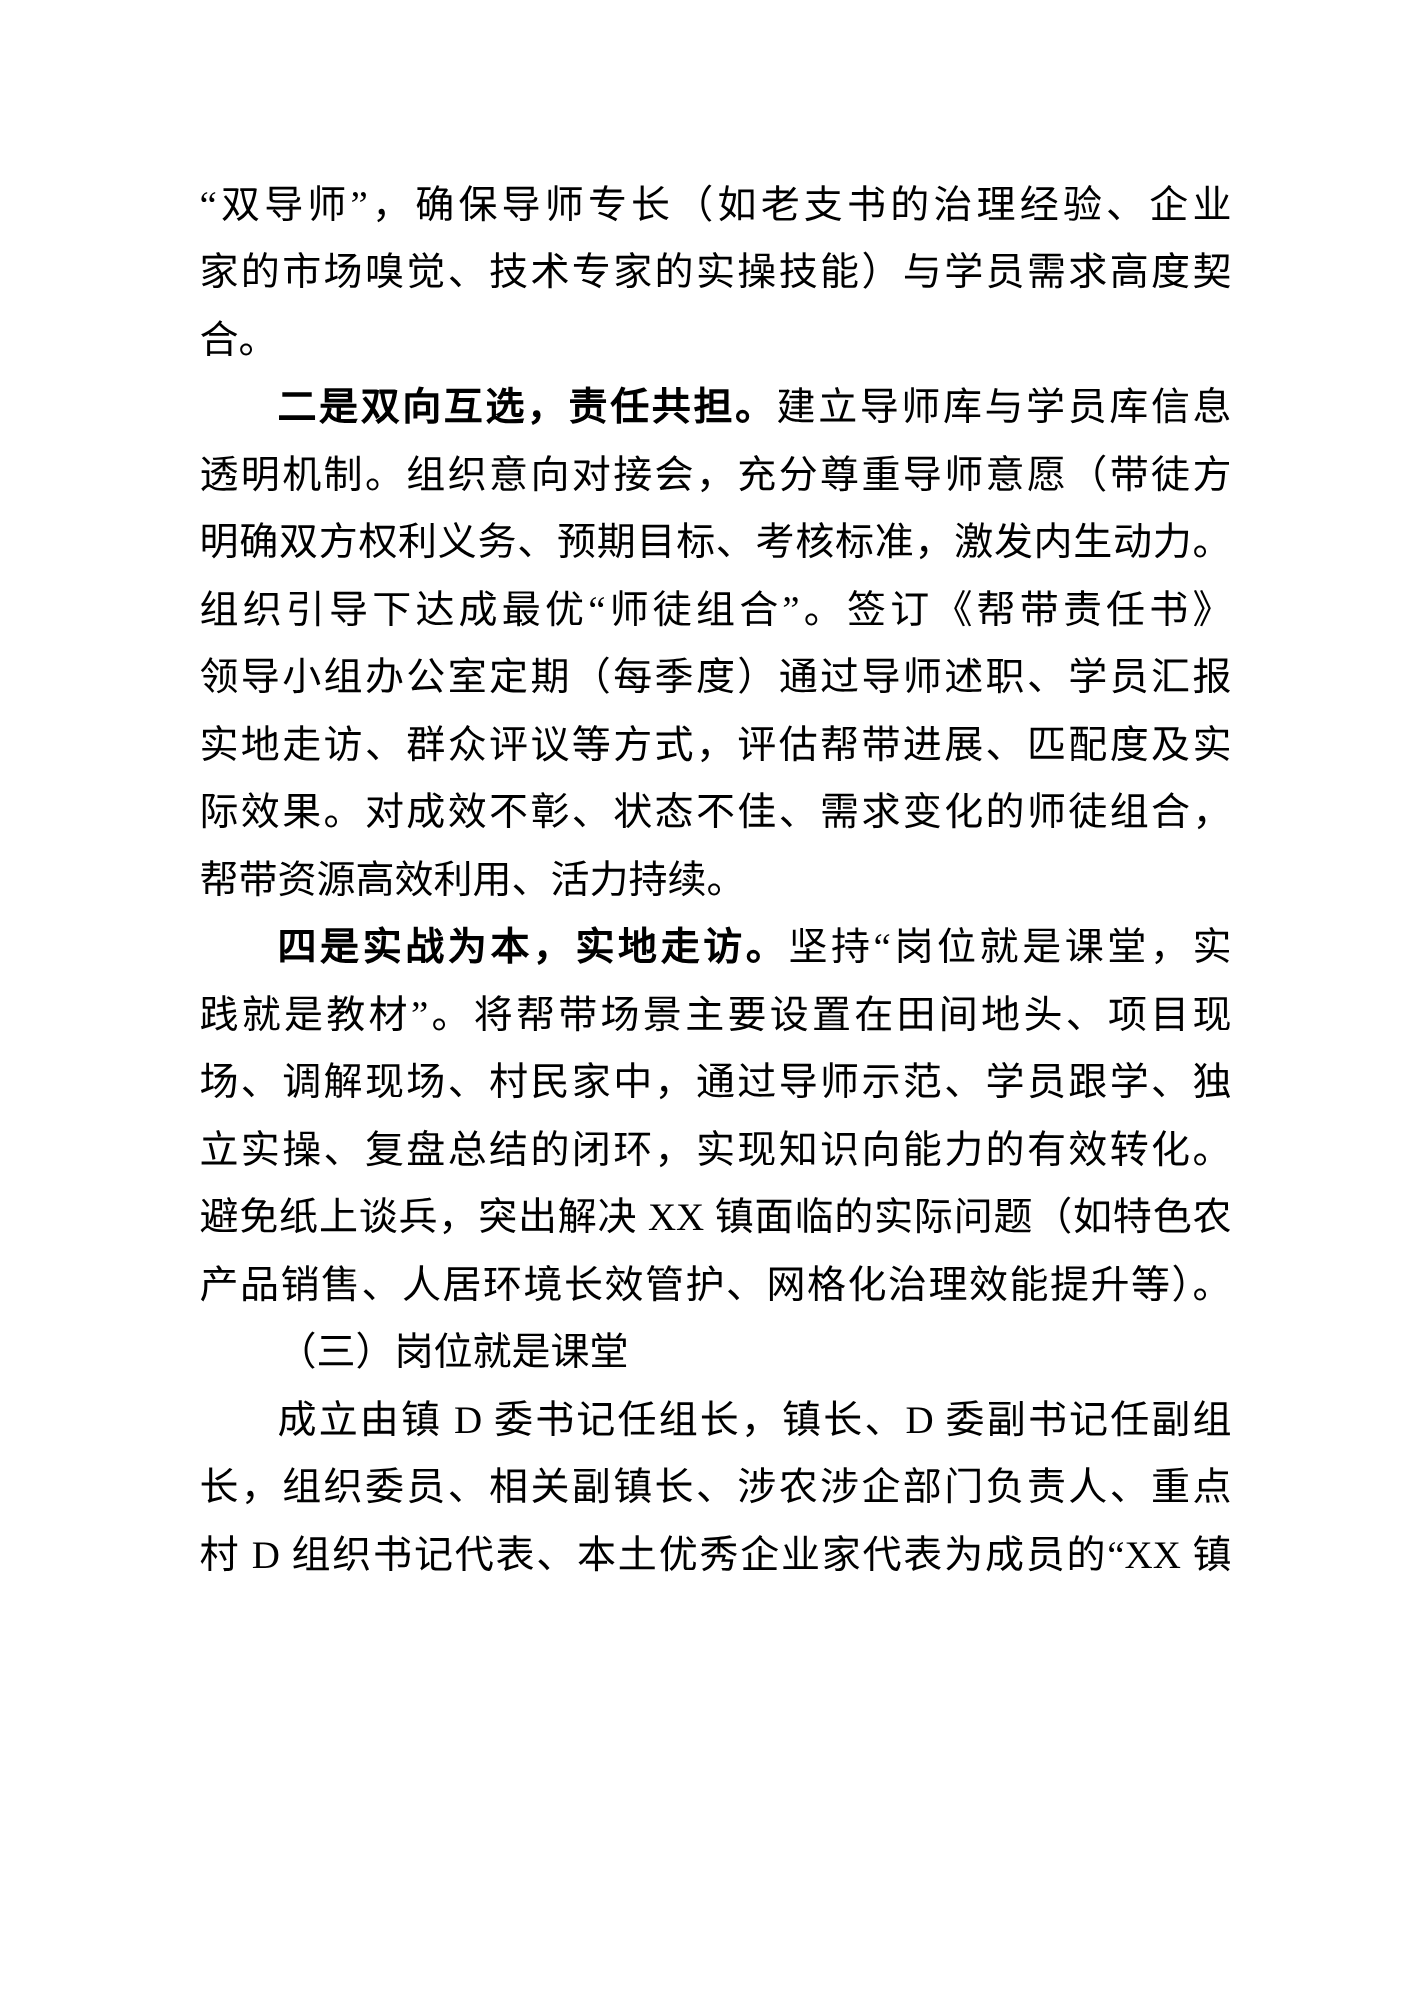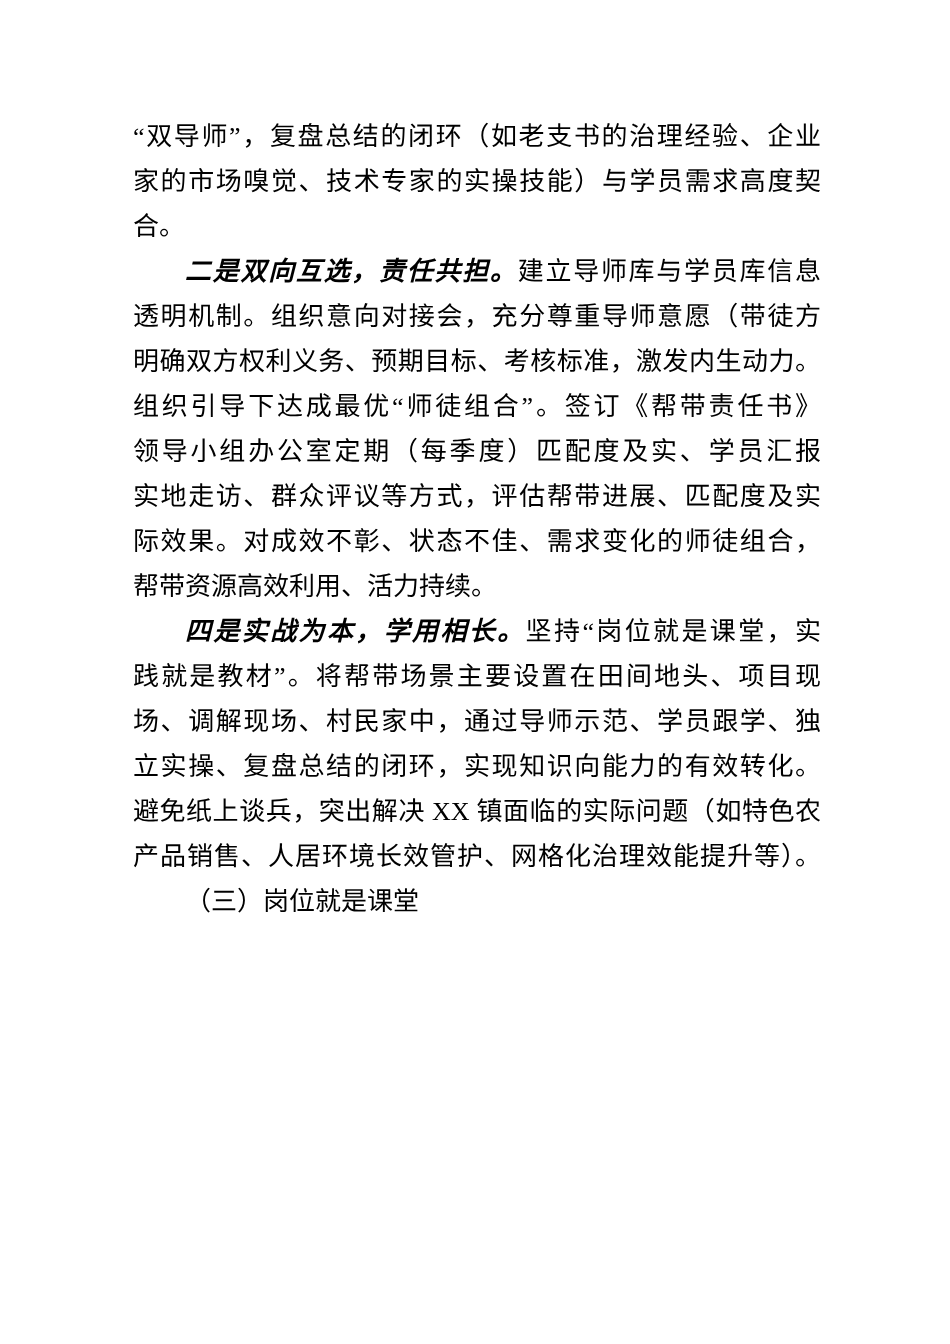--- a/index.html
+++ b/index.html
@@ -38,50 +38,54 @@
     overflow: visible;
   }
   .line.fill {
     text-align-last: justify;
   }
   .line.indent {
     padding-left: 52px;
   }
   .line b {
     font-weight: 700;
-    font-style: italic;
   }
 </style>
 </head>
 <body>
 
 <div class="page">
   <div class="body-text" style="background: rgb(255, 255, 255); color: rgb(0, 0, 0);">
       <div class="paragraph">
-        <div class="line fill">“双导师”，复盘总结的闭环（如老支书的治理经验、企业</div>
+        <div class="line fill">“双导师”，确保导师专长（如老支书的治理经验、企业</div>
         <div class="line fill">家的市场嗅觉、技术专家的实操技能）与学员需求高度契</div>
         <div class="line">合。</div>
       </div>
       <div class="paragraph">
         <div class="line indent fill"><b>二是双向互选，责任共担。</b>建立导师库与学员库信息</div>
         <div class="line fill">透明机制。组织意向对接会，充分尊重导师意愿（带徒方</div>
         <div class="line fill">明确双方权利义务、预期目标、考核标准，激发内生动力。</div>
         <div class="line fill">组织引导下达成最优“师徒组合”。签订《帮带责任书》</div>
       </div>
       <div class="paragraph">
-        <div class="line fill">领导小组办公室定期（每季度）匹配度及实、学员汇报</div>
+        <div class="line fill">领导小组办公室定期（每季度）通过导师述职、学员汇报</div>
         <div class="line fill">实地走访、群众评议等方式，评估帮带进展、匹配度及实</div>
         <div class="line fill">际效果。对成效不彰、状态不佳、需求变化的师徒组合，</div>
         <div class="line">帮带资源高效利用、活力持续。</div>
       </div>
       <div class="paragraph">
-        <div class="line indent fill"><b>四是实战为本，学用相长。</b>坚持“岗位就是课堂，实</div>
+        <div class="line indent fill"><b>四是实战为本，实地走访。</b>坚持“岗位就是课堂，实</div>
         <div class="line fill">践就是教材”。将帮带场景主要设置在田间地头、项目现</div>
         <div class="line fill">场、调解现场、村民家中，通过导师示范、学员跟学、独</div>
         <div class="line fill">立实操、复盘总结的闭环，实现知识向能力的有效转化。</div>
         <div class="line fill">避免纸上谈兵，突出解决 XX 镇面临的实际问题（如特色农</div>
         <div class="line fill">产品销售、人居环境长效管护、网格化治理效能提升等）。</div>
       </div>
       <div class="paragraph">
         <div class="line indent">（三）岗位就是课堂</div>
       </div>
+      <div class="paragraph">
+        <div class="line indent fill">成立由镇 D 委书记任组长，镇长、D 委副书记任副组</div>
+        <div class="line fill">长，组织委员、相关副镇长、涉农涉企部门负责人、重点</div>
+        <div class="line fill">村 D 组织书记代表、本土优秀企业家代表为成员的“XX 镇</div>
+      </div>
     </div>
 </div>
 
 </body></html>

